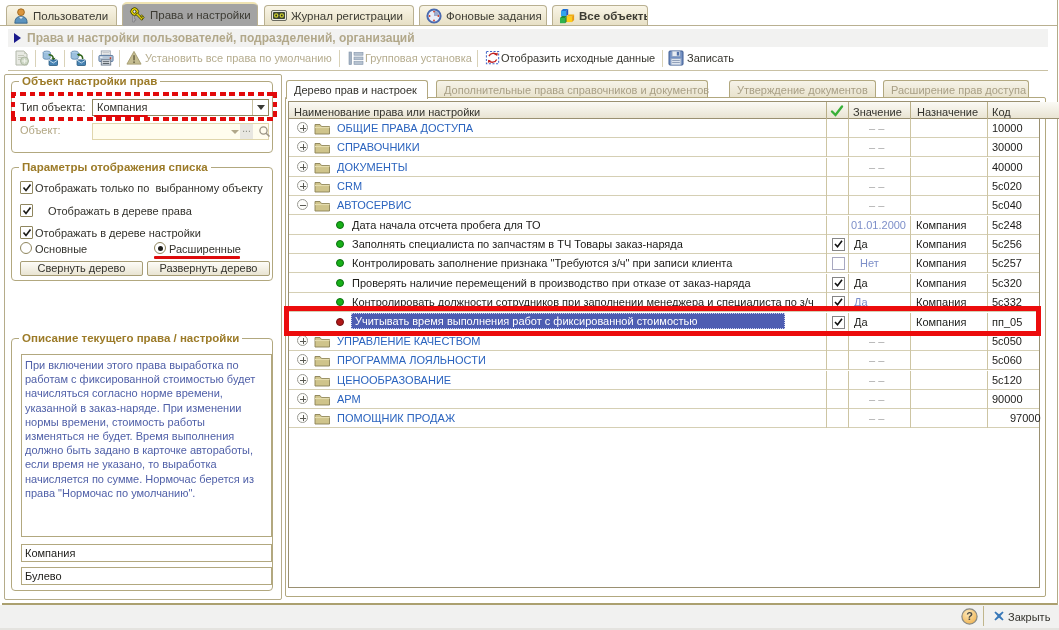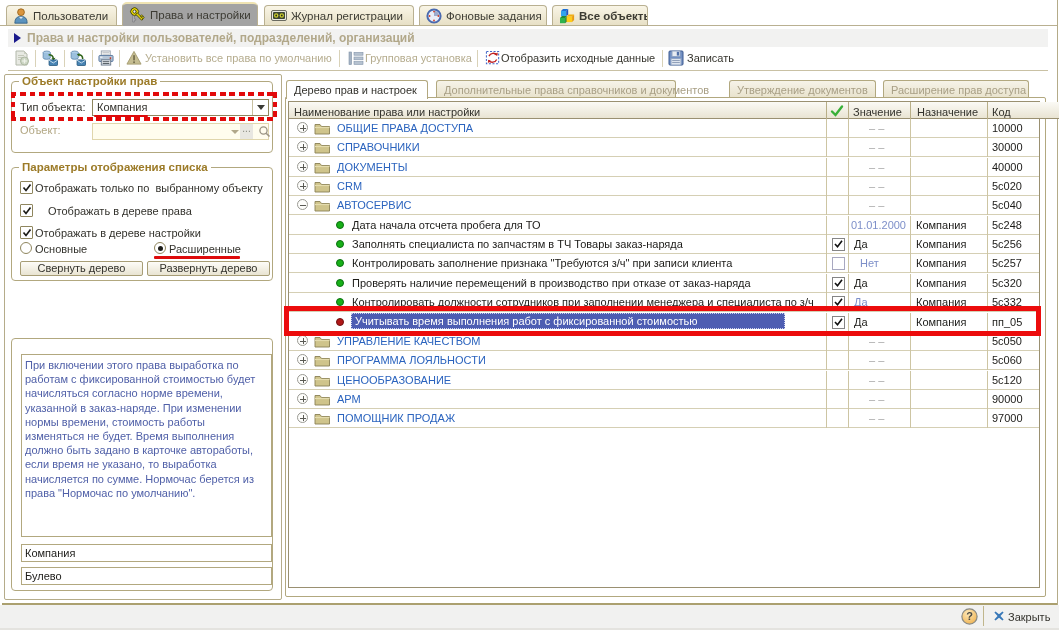--- a/index.html
+++ b/index.html
@@ -264,37 +264,38 @@
 <div class="lbl" style="left:35px;top:243px;">Основные</div>
 <div class="rad" style="left:154px;top:242px;">
       <div class="abs" style="left:2.5px;top:2.5px;width:5px;height:5px;border-radius:50%;background:#1c1c18;"></div>
     </div>
 <div class="lbl" style="left:169px;top:243px;">Расширенные</div>
 <div class="redline" style="left:154px;top:256px;width:86px;height:2.5px;"></div>
 <div class="btn" style="left:20px;top:261px;width:123px;">Свернуть дерево</div>
 <div class="btn" style="left:147px;top:261px;width:123px;">Развернуть дерево</div>
 
 <div class="gbox" style="left:11px;top:338px;width:262px;height:253px;"></div>
+<div class="gtitle" style="left:19px;top:332px;">Описание текущего права / настройки</div>
 <div id="desc">При включении этого права выработка по
 работам с фиксированной стоимостью будет
 начисляться согласно норме времени,
 указанной в заказ-наряде. При изменении
 нормы времени, стоимость работы
 изменяться не будет. Время выполнения
 должно быть задано в карточке автоработы,
 если время не указано, то выработка
 начисляется по сумме. Нормочас берется из
 права "Нормочас по умолчанию".</div>
 <div class="abs" style="left:21px;top:544px;width:251px;height:18px;border:1px solid #b2a87f;"></div>
 <div class="lbl" style="left:25px;top:547px;color:#1c1b18;">Компания</div>
 <div class="abs" style="left:21px;top:567px;width:251px;height:18px;border:1px solid #b2a87f;"></div>
 <div class="lbl" style="left:25px;top:570px;color:#1c1b18;">Булево</div>
 
 <div class="rtab" id="rtab-active" style="left:286px;width:142px;">Дерево прав и настроек</div>
-<div class="rtab" style="left:436px;width:240px;">Дополнительные права справочников и документов</div>
+<div class="rtab" style="left:436px;width:272px;">Дополнительные права справочников и документов</div>
 <div class="rtab" style="left:729px;width:147px;">Утверждение документов</div>
 <div class="rtab" style="left:883px;width:146px;">Расширение прав доступа</div>
 <div id="rpanel"></div>
 <div id="tbl">
 <div id="thead">
   <div class="tcell" style="left:5px;top:1px;">Наименование права или настройки</div>
   <svg class="abs" style="left:541px;top:2px;" width="14" height="14" viewBox="0 0 14 14">
           <path d="M2 7.5 L5.5 11 L12 2.5" fill="none" stroke="#38b038" stroke-width="2.4" stroke-linecap="round"></path>
         </svg>
   <div class="tcell" style="left:564px;top:1px;">Значение</div>
@@ -544,21 +545,21 @@
           <div class="exp" style="left:8px;top:3px;">
             <i></i>
             <b></b>
           </div>
           <svg class="abs" style="left:25px;top:2px;" width="17" height="15" viewBox="0 0 17 15">
             <path d="M1 3.5 L1 13 L15.5 13 L15.5 5.5 L7.5 5.5 L6 3.5 Z" fill="#cfc48b" stroke="#8a8155" stroke-width="0.9"></path>
             <path d="M1 6.5 L15.5 6.5" stroke="#e4dcae" stroke-width="1.2"></path>
           </svg>
           <div class="tcell gtext" style="left:48px;">ПОМОЩНИК ПРОДАЖ</div>
           <div class="dash" style="left:580px;top:3px;">– –</div>
-          <div class="tcell itext" style="left:703px;">97000</div>
+          <div class="tcell itext" style="left:721px;">97000</div>
         </div>
       </div>
 </div>
 
 <div id="selhl" style="left:351px;top:313px;width:434px;height:16px;"></div>
 <div class="abs" style="left:355px;top:315px;color:#fff;font-size:11px;">Учитывать время выполнения работ с фиксированной стоимостью</div>
 <div id="redrect"></div>
 
 <div id="sline"></div>
     <div id="sbar"></div>

